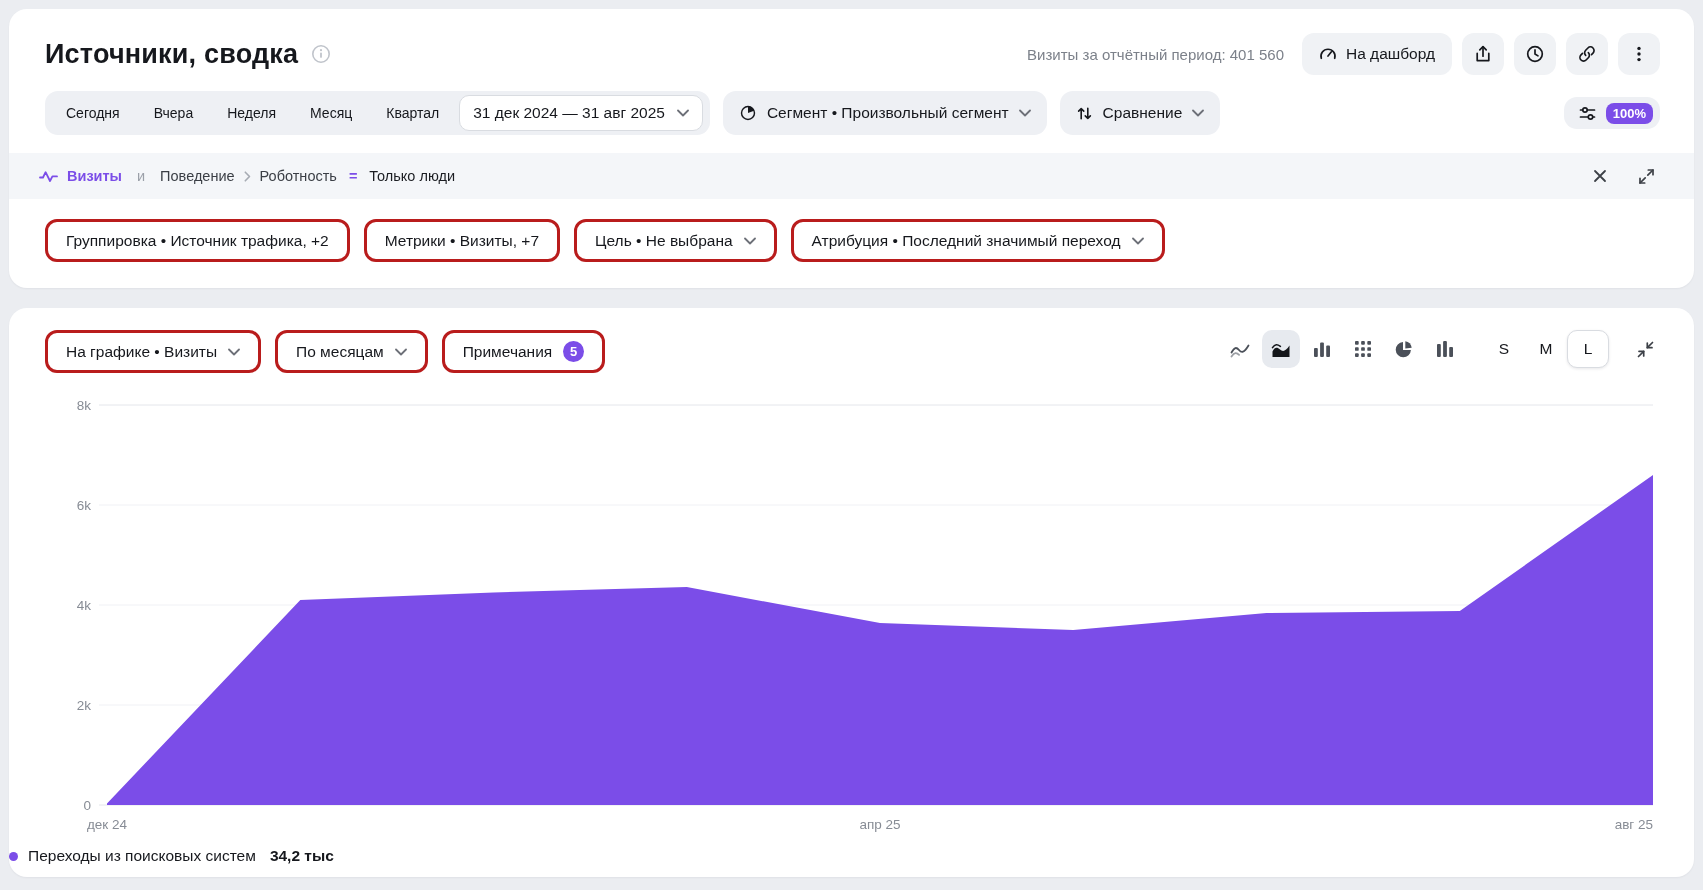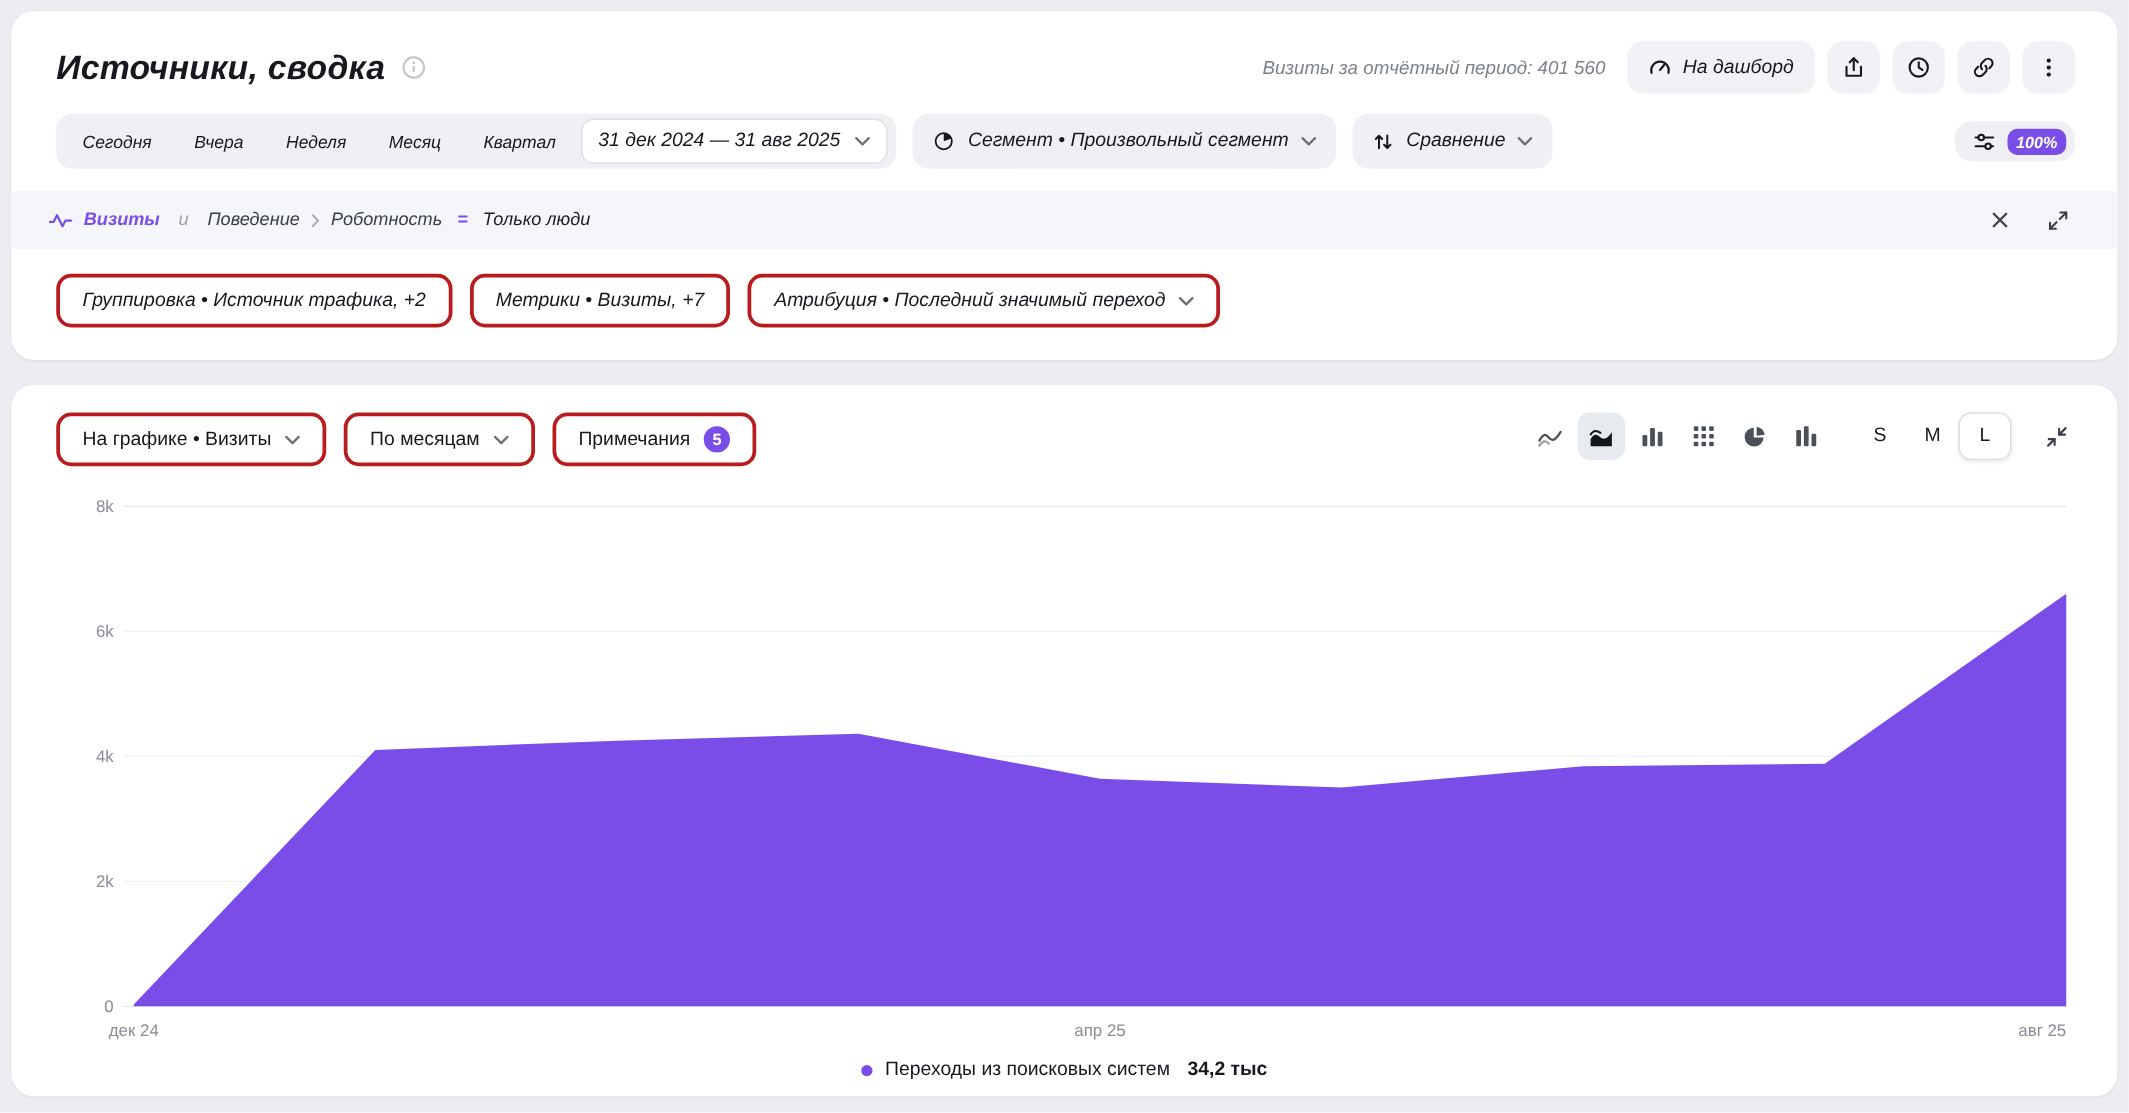--- a/index.html
+++ b/index.html
@@ -6,21 +6,21 @@
   html,body{width:1703px;height:890px;}
   body{
     background:#ebedf1;
     color:#16181d;
     font-family:"Liberation Sans","DejaVu Sans",sans-serif;
     overflow:hidden;
   }
   button{border:none;background:none;font:inherit;color:inherit;cursor:pointer;}
   svg{display:block;}
   .card{background:#fff;border-radius:18px;box-shadow:0 1px 2px rgba(20,24,40,.05);}
-  .card-top{margin:9px 9px 0;font-style:italic;}
+  .card-top{margin:9px 9px 0;}
   .card-chart{margin:20px 9px 0;padding-bottom:12px;}
 
   
   .hdr{display:flex;align-items:center;padding:24px 34px 0 36px;}
   .title{font-size:27px;font-weight:700;letter-spacing:.2px;}
   .info-btn{margin-left:13px;display:flex;align-items:center;}
   .hdr-right{margin-left:auto;display:flex;align-items:center;gap:10px;}
   .visits-summary{font-size:15px;color:#7c818a;margin-right:8px;white-space:nowrap;}
   .btn-gray{display:flex;align-items:center;gap:9px;height:42px;padding:0 17px;background:#f0f2f5;border-radius:12px;font-size:15.5px;white-space:nowrap;}
   .icon-btn{width:42px;height:42px;border-radius:12px;background:#f0f2f5;display:flex;align-items:center;justify-content:center;}
@@ -57,21 +57,21 @@
   .size-group{display:flex;align-items:center;margin-left:16px;}
   .size-btn{width:42px;height:38px;font-size:15.5px;display:flex;align-items:center;justify-content:center;border-radius:10px;}
   .size-btn.selected{background:#fff;border:1px solid #d9dce1;box-shadow:0 1px 3px rgba(20,24,40,.10);}
   .collapse-btn{margin-left:14px;}
   .notes-badge{min-width:21px;height:21px;border-radius:50%;background:#7b4de8;color:#fff;font-size:13px;font-weight:700;display:flex;align-items:center;justify-content:center;padding:0 4px;}
 
   
   .chart-wrap{padding:0 28px;}
   .ytick{fill:#878c95;font-size:13.5px;}
   .xtick{fill:#878c95;font-size:13.5px;}
-  .legend{display:flex;align-items:center;justify-content:center;gap:10px;margin-top:2px;font-size:15.5px;}
+  .legend{display:flex;align-items:center;justify-content:flex-start;gap:10px;margin-top:2px;font-size:15.5px;}
   .legend-dot{width:9px;height:9px;border-radius:50%;background:#7b4de8;}
   .legend-value{font-weight:700;margin-left:4px;}
 </style>
 </head>
 <body>
 
 <div class="card card-top">
 
   <div class="hdr">
     <h1 class="title">Источники, сводка</h1>
@@ -200,20 +200,26 @@
       </button>
     </span>
   </div>
 
   <div class="settings">
     <button class="pill-outline">
       <span>Группировка • Источник трафика, +2</span>
     </button>
     <button class="pill-outline">
       <span>Метрики • Визиты, +7</span>
+    </button>
+    <button class="pill-outline">
+      <span>Цель • Не выбрана</span>
+      <svg width="12" height="8" viewBox="0 0 12 8">
+          <path d="M1 1.5l5 5 5-5" fill="none" stroke="#6d7078" stroke-width="1.8" stroke-linecap="round" stroke-linejoin="round"></path>
+        </svg>
     </button>
     <button class="pill-outline">
       <span>Атрибуция • Последний значимый переход</span>
       <svg width="12" height="8" viewBox="0 0 12 8">
           <path d="M1 1.5l5 5 5-5" fill="none" stroke="#6d7078" stroke-width="1.8" stroke-linecap="round" stroke-linejoin="round"></path>
         </svg>
     </button>
   </div>
 </div>
 

